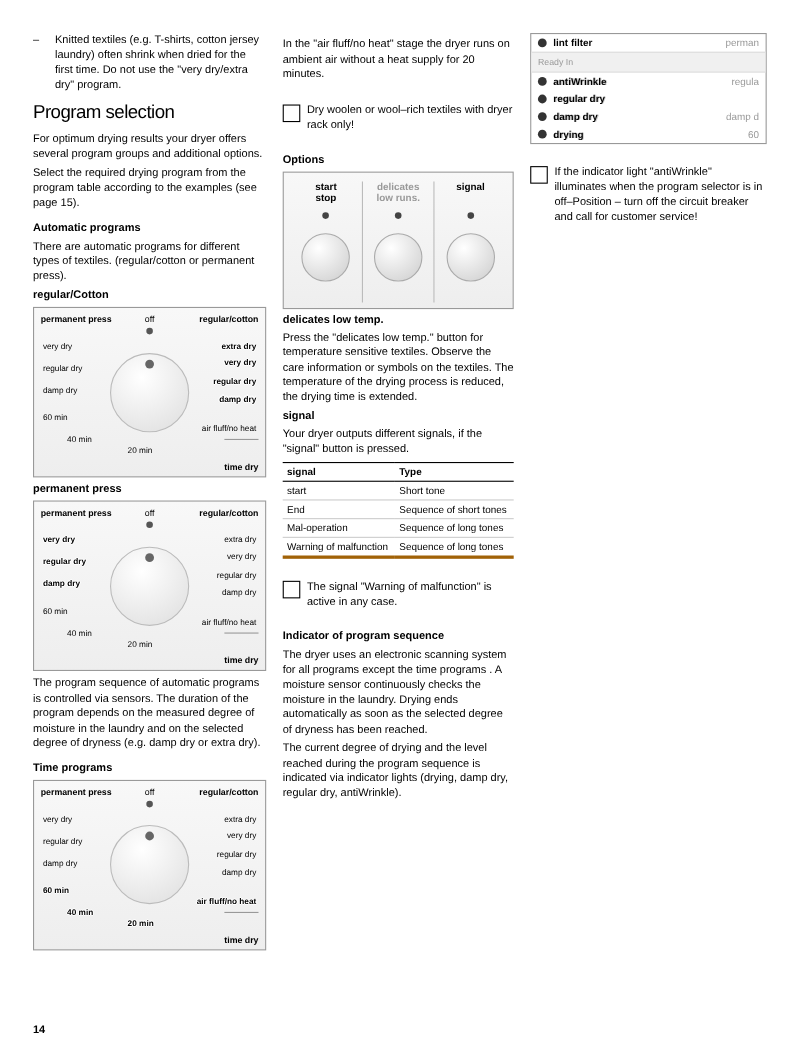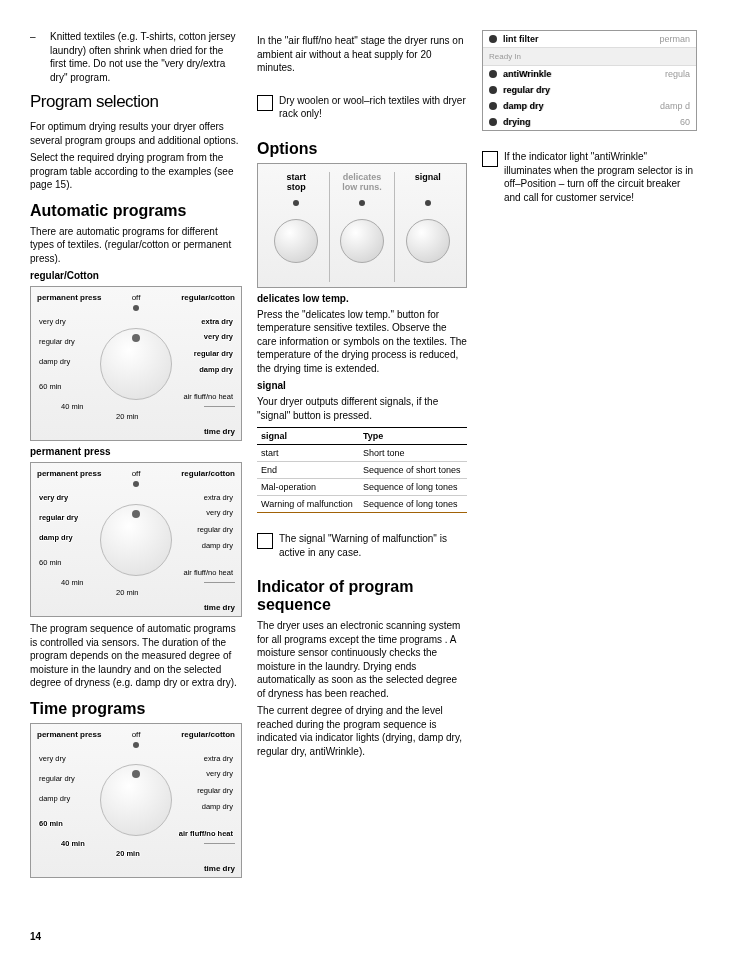--- a/index.html
+++ b/index.html
@@ -3,21 +3,21 @@
 <meta charset="utf-8">
 <style>
 body{margin:0;padding:0;font-family:Arial,Helvetica,sans-serif;background:#fff}
 .page{width:738px;height:954px;margin:0 auto;position:relative;padding:30px 30px 30px 30px;box-sizing:border-box}
 .cols{display:flex;gap:15px}
 .col{flex:1;min-width:0}
 .col1{flex:0 0 212px}
 .col2{flex:0 0 210px}
 .col3{flex:0 0 215px}
 h1{font-size:17px;font-weight:normal;margin:5px 0 8px 0;letter-spacing:-0.5px}
-h2{font-size:16px;font-weight:bold;margin:10px 0 5px 0}
+h2{font-size:10px;font-weight:bold;margin:10px 0 5px 0}
 h3{font-size:10px;font-weight:bold;margin:5px 0 3px 0}
 p{font-size:10px;line-height:1.35;margin:4px 0}
 .bullet{display:flex;font-size:10px;line-height:1.35;margin-bottom:8px}
 .bullet .dash{width:20px;flex-shrink:0}
 .dial-box{border:1px solid #999;background:linear-gradient(#f8f8f8,#eee);padding:6px;margin:5px 0;position:relative;height:155px;box-sizing:border-box;overflow:hidden}
 .dial-header{display:flex;justify-content:space-between;font-size:8px;font-weight:bold}
 .dial-header .off{position:absolute;left:50%;transform:translateX(-50%);top:6px;font-weight:normal}
 .dial{width:70px;height:70px;border-radius:50%;background:radial-gradient(circle at 40% 30%,#fff,#ddd);border:1px solid #bbb;position:absolute;left:50%;top:50%;transform:translate(-50%,-50%)}
 .dial::before{content:"";position:absolute;left:50%;top:5px;width:8px;height:8px;border-radius:50%;background:#666;transform:translateX(-50%)}
 .dial-dot{position:absolute;width:6px;height:6px;border-radius:50%;background:#555;left:50%;top:18px;transform:translateX(-50%)}
@@ -26,21 +26,21 @@
 .timedry{position:absolute;right:6px;bottom:4px;border-top:1px solid #999;font-size:8px;font-weight:bold;padding-top:20px}
 .opt-box{border:1px solid #999;background:linear-gradient(#f8f8f8,#eee);padding:8px 6px;margin:5px 0;display:flex;justify-content:space-around;align-items:flex-start;height:125px;box-sizing:border-box;position:relative}
 .opt-col{display:flex;flex-direction:column;align-items:center;font-size:9px;font-weight:bold;text-align:center;flex:1}
 .opt-col .grey{color:#999}
 .opt-sep{width:1px;background:#bbb;height:110px}
 .opt-knob{width:42px;height:42px;border-radius:50%;background:radial-gradient(circle at 35% 30%,#fff,#ccc);border:1px solid #aaa;margin-top:8px}
 .opt-led{width:6px;height:6px;border-radius:50%;background:#444;margin:8px 0 5px 0}
 table.sig{border-collapse:collapse;width:100%;font-size:9px;margin:5px 0}
 table.sig th{text-align:left;border-top:1px solid #000;border-bottom:1px solid #000;padding:3px 4px;font-weight:bold}
 table.sig td{padding:3px 4px;border-bottom:1px solid #ccc;vertical-align:top}
-table.sig tr:last-child td{border-bottom:1px solid #a16207}
+table.sig tr:last-child td{border-bottom:3px solid #a16207}
 .checkbox-line{display:flex;align-items:flex-start;font-size:10px;line-height:1.35;margin:19px 0}
 .checkbox-line .cb{width:14px;height:14px;border:1px solid #000;flex-shrink:0;margin-right:6px;margin-top:1px}
 .ind-box{border:1px solid #999;padding:0;margin:0 0 8px 0;width:215px;box-sizing:border-box;overflow:hidden}
 .ind-row{display:flex;align-items:center;font-size:9px;padding:3px 6px}
 .ind-dot{width:8px;height:8px;border-radius:50%;background:#333;margin-right:6px;flex-shrink:0}
 .ind-lbl{font-weight:bold}
 .ind-lbl.hl{text-shadow:1px 0 #ccc}
 .ind-right{margin-left:auto;color:#999}
 .ind-ready{background:#f0f0f0;color:#999;font-size:8px;padding:4px 6px;border-top:1px solid #ddd;border-bottom:1px solid #ddd}
 .pagenum{position:absolute;bottom:12px;left:30px;font-size:10px;font-weight:bold}

